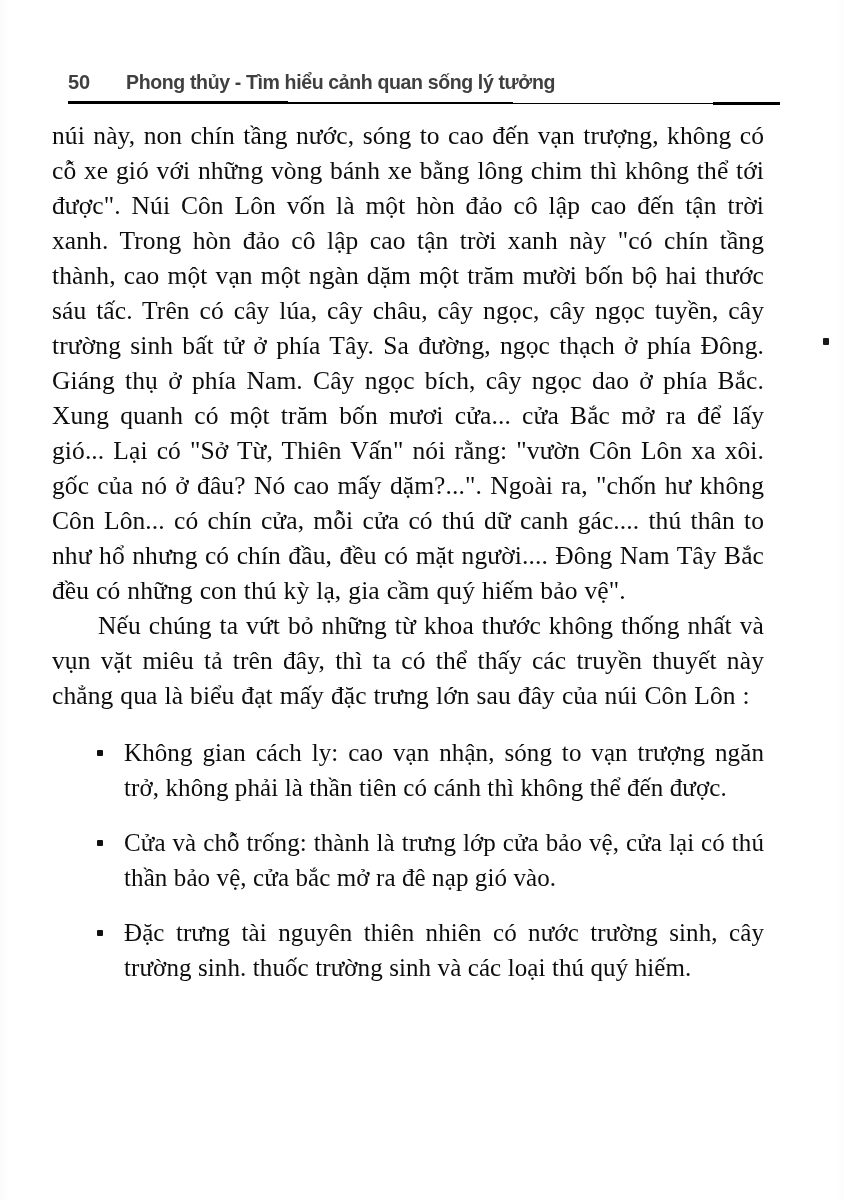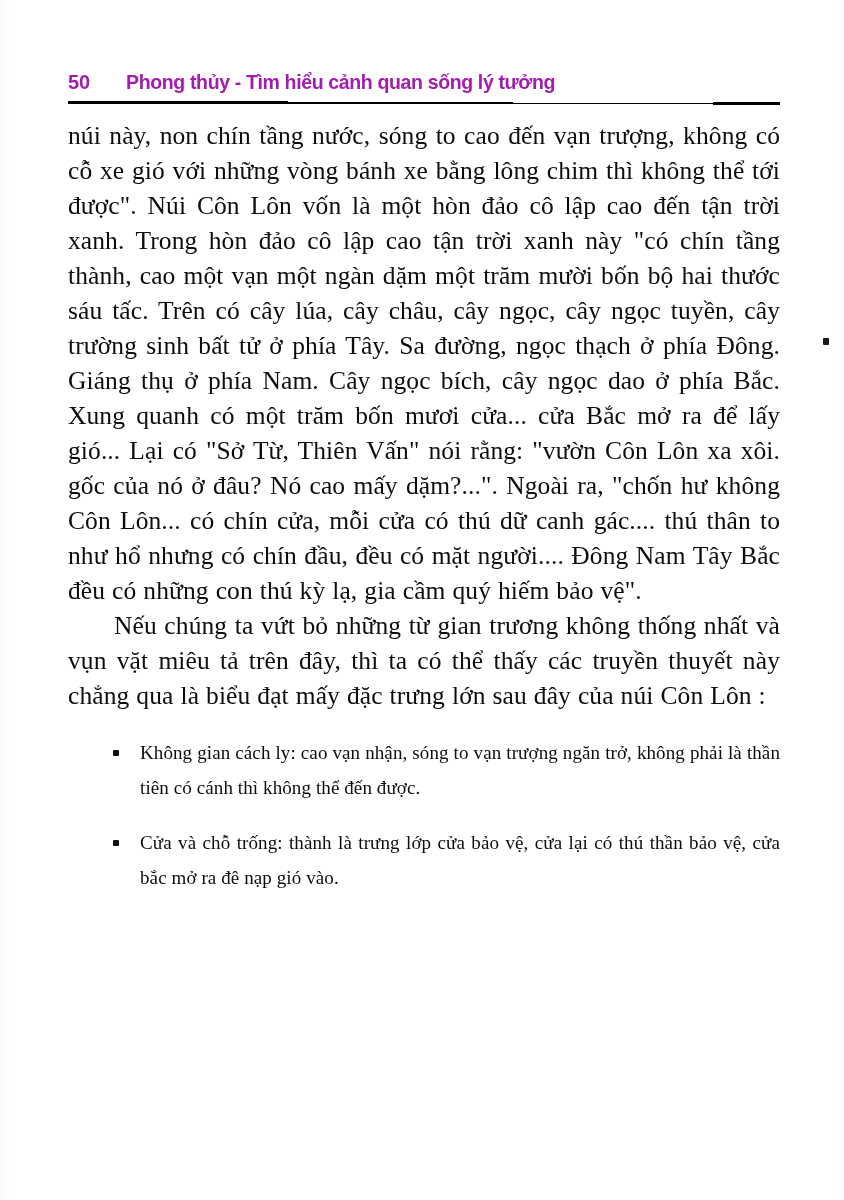--- a/index.html
+++ b/index.html
@@ -27,21 +27,21 @@
     left: 68px;
     top: 70px;
     width: 712px;
     height: 30px;
     display: flex;
     align-items: baseline;
     font-family: "Liberation Sans", "DejaVu Sans", sans-serif;
     font-weight: bold;
     font-size: 21px;
     letter-spacing: -0.4px;
-    color: #a21caf;
+    color: #404040;
     white-space: nowrap;
   }
 
   .running-head .folio {
     font-size: 20px;
     font-weight: bold;
     margin-right: 36px;
     letter-spacing: 0px;
   }
 
@@ -67,21 +67,21 @@
   }
   
   .head-rule .seg.a { left: 0px;   top: 0px;   width: 220px; height: 3.4px; }
   .head-rule .seg.b { left: 215px; top: 1.1px; width: 230px; height: 2.0px; }
   .head-rule .seg.c { left: 440px; top: 1.5px; width: 210px; height: 1.5px; }
   .head-rule .seg.d { left: 645px; top: 1.2px; width: 70px;  height: 2.6px; }
 
   
   .body-col {
     position: absolute;
-    left: 68px;
+    left: 52px;
     top: 118px;
     width: 712px;
   }
 
   p.para {
     margin: 0;
     font-size: 25.5px;
     line-height: 35px;
     text-align: justify;
     text-align-last: left;
@@ -102,21 +102,21 @@
   ul.bullets {
     list-style: none;
     margin: 22px 0 0 0;
     padding: 0;
   }
 
   ul.bullets > li {
     position: relative;
     margin: 0 0 20px 0;
     padding-left: 72px;
-    font-size: 19px;
+    font-size: 25px;
     line-height: 35px;
     text-align: justify;
     text-align-last: left;
     letter-spacing: 0.1px;
   }
 
   ul.bullets > li:last-child {
     margin-bottom: 0;
   }
 
@@ -172,27 +172,31 @@
     <span class="seg c"></span>
     <span class="seg d"></span>
   </div>
 
   <div class="speck"></div>
 
   <div class="body-col">
 
     <p class="para">núi này, non chín tầng nước, sóng to cao đến vạn trượng, không có cỗ xe gió với những vòng bánh xe bằng lông chim thì không thể tới được". Núi Côn Lôn vốn là một hòn đảo cô lập cao đến tận trời xanh. Trong hòn đảo cô lập cao tận trời xanh này "có chín tầng thành, cao một vạn một ngàn dặm một trăm mười bốn bộ hai thước sáu tấc. Trên có cây lúa, cây châu, cây ngọc, cây ngọc tuyền, cây trường sinh bất tử ở phía Tây. Sa đường, ngọc thạch ở phía Đông. Giáng thụ ở phía Nam. Cây ngọc bích, cây ngọc dao ở phía Bắc. Xung quanh có một trăm bốn mươi cửa... cửa Bắc mở ra để lấy gió... Lại có "Sở Từ, Thiên Vấn" nói rằng: "vườn Côn Lôn xa xôi. gốc của nó ở đâu? Nó cao mấy dặm?...". Ngoài ra, "chốn hư không Côn Lôn... có chín cửa, mỗi cửa có thú dữ canh gác.... thú thân to như hổ nhưng có chín đầu, đều có mặt người.... Đông Nam Tây Bắc đều có những con thú kỳ lạ, gia cầm quý hiếm bảo vệ".</p>
 
-    <p class="para indent gap-before">Nếu chúng ta vứt bỏ những từ gian trương không thống nhất và vụn vặt miêu tả trên đây, thì ta có thể thấy các truyền thuyết này chẳng qua là biểu đạt mấy đặc trưng lớn sau đây của núi Côn Lôn :</p>
+    <p class="para indent gap-before">Nếu chúng ta vứt bỏ những từ khoa thước không thống nhất và vụn vặt miêu tả trên đây, thì ta có thể thấy các truyền thuyết này chẳng qua là biểu đạt mấy đặc trưng lớn sau đây của núi Côn Lôn :</p>
 
     <ul class="bullets">
       <li>
         <span class="bullet-dot"></span>
         <span>Không gian cách ly: cao vạn nhận, sóng to vạn trượng ngăn trở, không phải là thần tiên có cánh thì không thể đến được.</span>
       </li>
       <li>
         <span class="bullet-dot"></span>
         <span>Cửa và chỗ trống: thành là trưng lớp cửa bảo vệ, cửa lại có thú thần bảo vệ, cửa bắc mở ra đê nạp gió vào.</span>
       </li>
+      <li>
+        <span class="bullet-dot"></span>
+        <span>Đặc trưng tài nguyên thiên nhiên có nước trường sinh, cây trường sinh. thuốc trường sinh và các loại thú quý hiếm.</span>
+      </li>
     </ul>
 
   </div>
 </div>
 
 </body></html>

